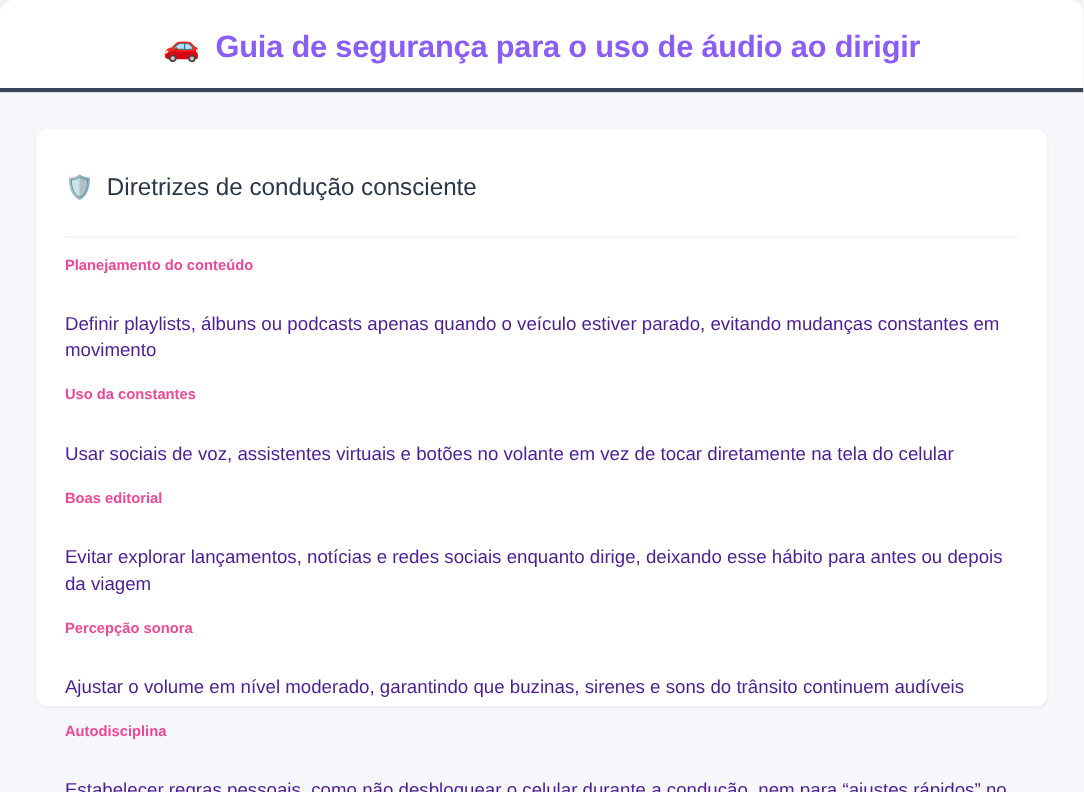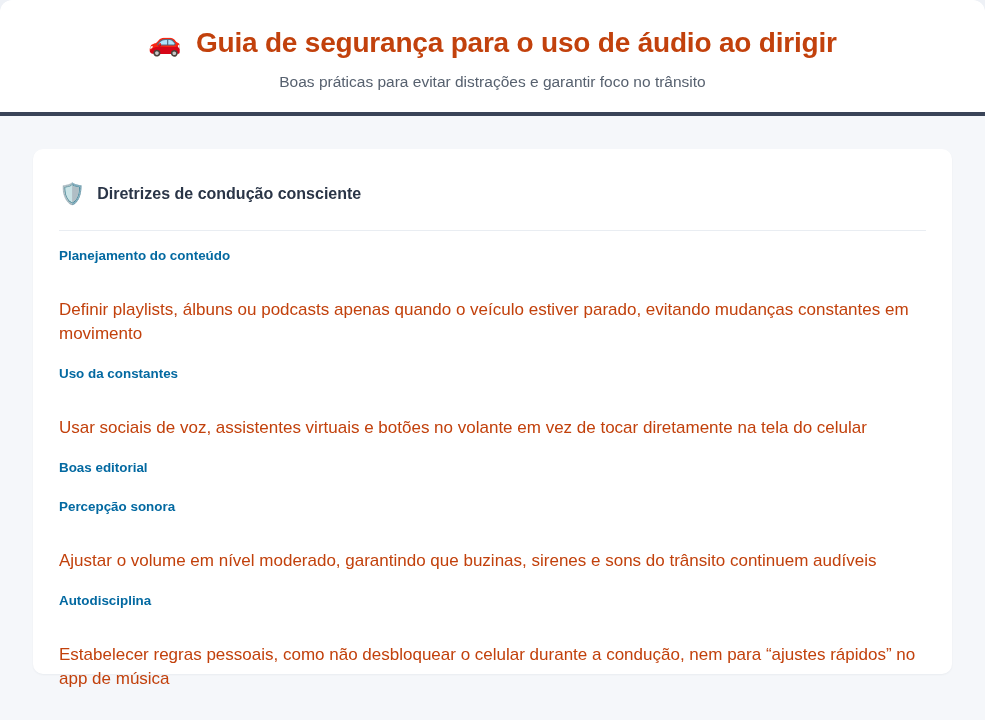--- a/index.html
+++ b/index.html
@@ -40,21 +40,21 @@
 
   .title-emoji {
     font-size: 27px;
     line-height: 1;
     display: inline-block;
   }
 
   .page-title {
     font-size: 28px;
     font-weight: bold;
-    color: #c2410c;
+    color: #8b5cf6;
     letter-spacing: -0.2px;
     line-height: 1.2;
     margin: 0;
     white-space: nowrap;
   }
 
   .page-subtitle {
     margin: 12px 0 0 0;
     font-size: 15.5px;
     color: #57616f;
@@ -90,65 +90,64 @@
     padding-bottom: 14px;
   }
 
   .card-head-emoji {
     font-size: 21px;
     line-height: 1;
     display: inline-block;
   }
 
   .card-title {
-    font-size: 16px;
-    font-weight: bold;
+    font-size: 22px;
+    font-weight: normal;
     color: #2a3547;
     line-height: 1.2;
   }
 
   .card-divider {
     height: 1px;
     background: #e9edf2;
     width: 100%;
     margin-bottom: 16px;
   }
 
   .guideline {
     margin-bottom: 20px;
   }
   .guideline:last-child { margin-bottom: 0; }
 
   .guideline-label {
     font-size: 13.4px;
     font-weight: bold;
-    color: #0369a1;
+    color: #ec4899;
     line-height: 1.4;
     margin-bottom: 3px;
   }
 
   .guideline-text {
     font-size: 17px;
-    color: #c2410c;
+    color: #4c1d95;
     line-height: 1.38;
     max-width: 880px;
     margin-top: 32px;
   }
 </style>
 </head>
 <body>
 
 <div class="page">
 
   <header class="header">
     <div class="title-row">
       <span class="title-emoji">🚗</span>
       <h1 class="page-title">Guia de segurança para o uso de áudio ao dirigir</h1>
     </div>
-    <p class="page-subtitle">Boas práticas para evitar distrações e garantir foco no trânsito</p>
   </header>
 
   <div class="header-rule"></div>
 
   <main class="body-area">
     <section class="card">
 
       <div class="card-head">
         <span class="card-head-emoji">🛡️</span>
         <h2 class="card-title">Diretrizes de condução consciente</h2>
@@ -161,20 +160,21 @@
         <div class="guideline-text">Definir playlists, álbuns ou podcasts apenas quando o veículo estiver parado, evitando mudanças constantes em movimento</div>
       </div>
 
       <div class="guideline">
         <div class="guideline-label">Uso da constantes</div>
         <div class="guideline-text">Usar sociais de voz, assistentes virtuais e botões no volante em vez de tocar diretamente na tela do celular</div>
       </div>
 
       <div class="guideline">
         <div class="guideline-label">Boas editorial</div>
+        <div class="guideline-text">Evitar explorar lançamentos, notícias e redes sociais enquanto dirige, deixando esse hábito para antes ou depois da viagem</div>
       </div>
 
       <div class="guideline">
         <div class="guideline-label">Percepção sonora</div>
         <div class="guideline-text">Ajustar o volume em nível moderado, garantindo que buzinas, sirenes e sons do trânsito continuem audíveis</div>
       </div>
 
       <div class="guideline">
         <div class="guideline-label">Autodisciplina</div>
         <div class="guideline-text">Estabelecer regras pessoais, como não desbloquear o celular durante a condução, nem para “ajustes rápidos” no app de música</div>

